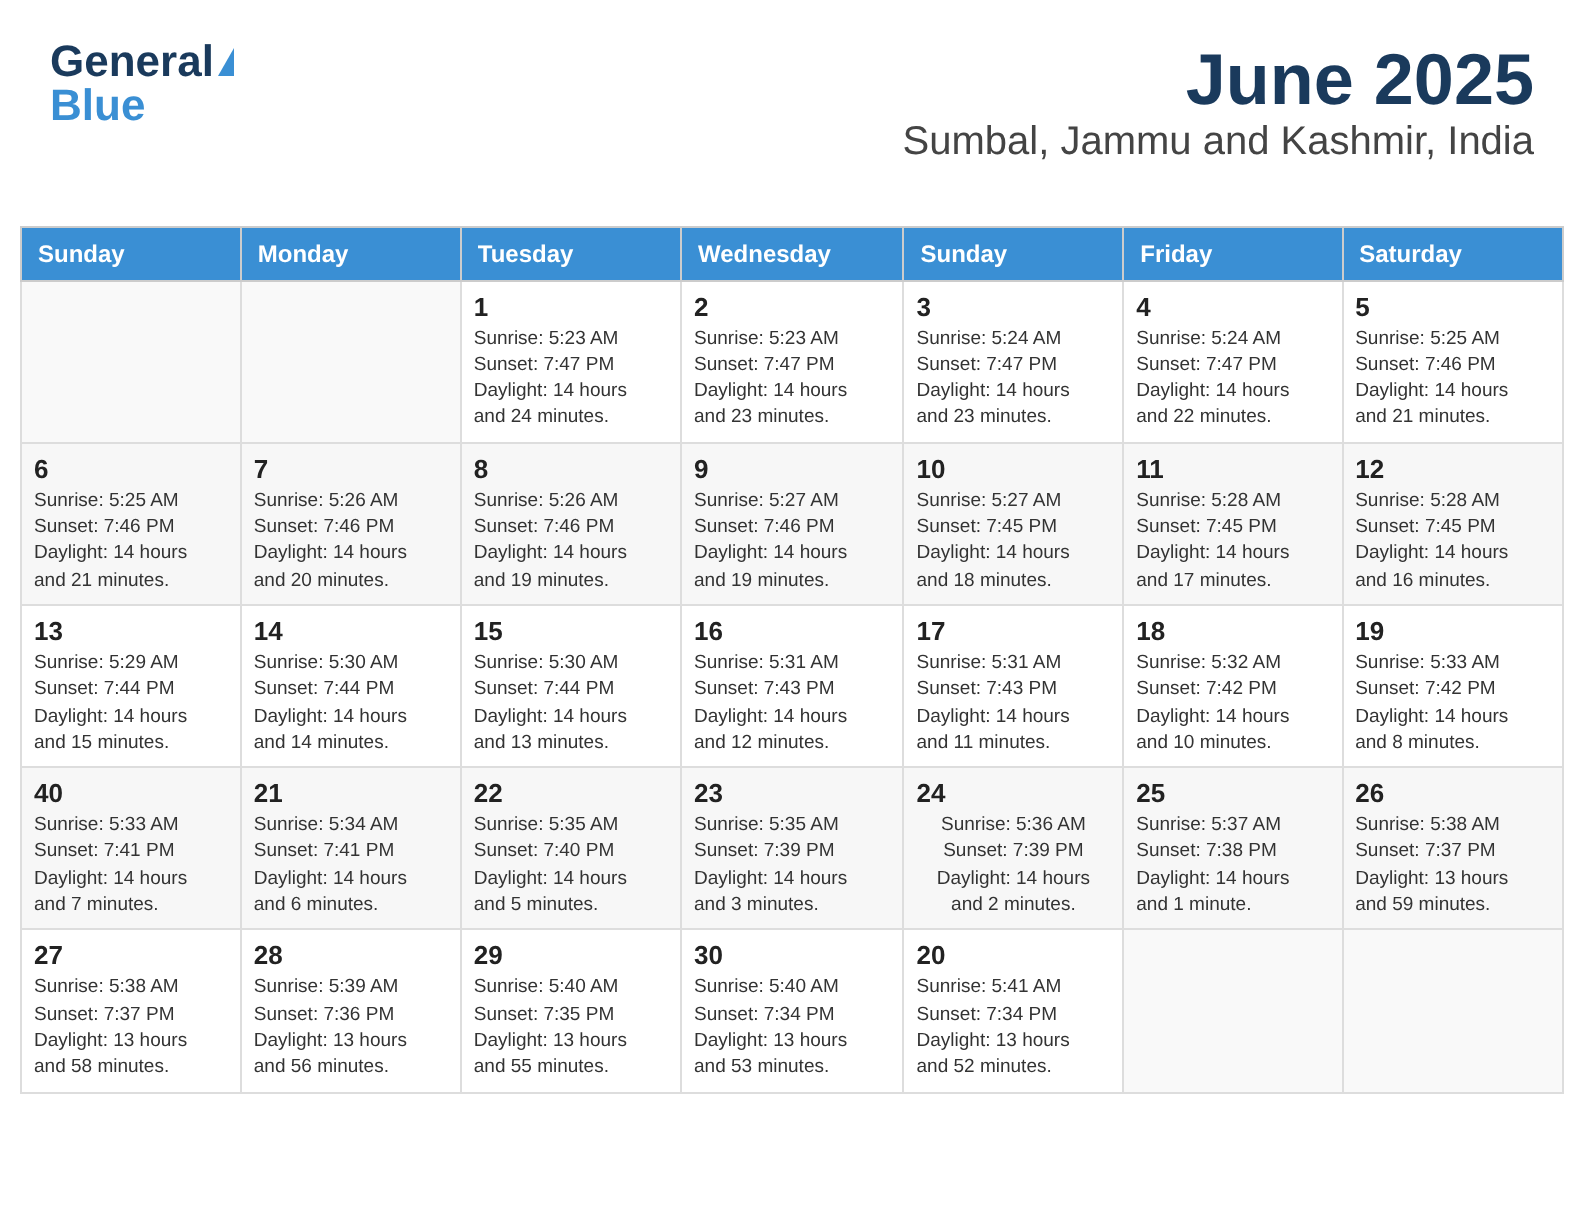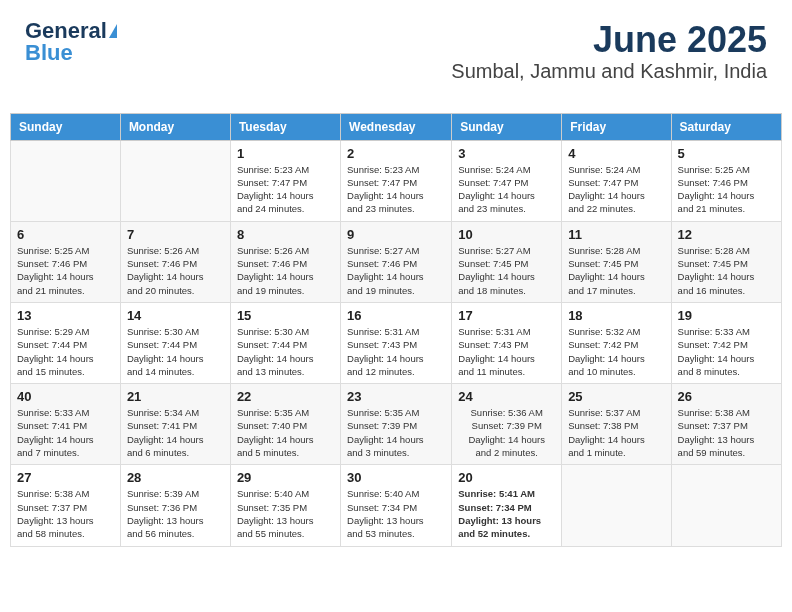--- a/index.html
+++ b/index.html
@@ -340,21 +340,21 @@
         </td>
         <td>
           <div class="day-number">30</div>
           <div class="day-info" style="white-space: pre-line;">Sunrise: 5:40 AM
 Sunset: 7:34 PM
 Daylight: 13 hours
 and 53 minutes.</div>
         </td>
         <td>
           <div class="day-number">20</div>
-          <div class="day-info" style="white-space: pre-line; font-weight: bold;">Sunrise: 5:41 AM
+          <div class="day-info" style="white-space: pre-line;">Sunrise: 5:41 AM
 Sunset: 7:34 PM
 Daylight: 13 hours
 and 52 minutes.</div>
         </td>
         <td class="empty"></td>
         <td class="empty"></td>
       </tr>
     </tbody>
 </table>
 

